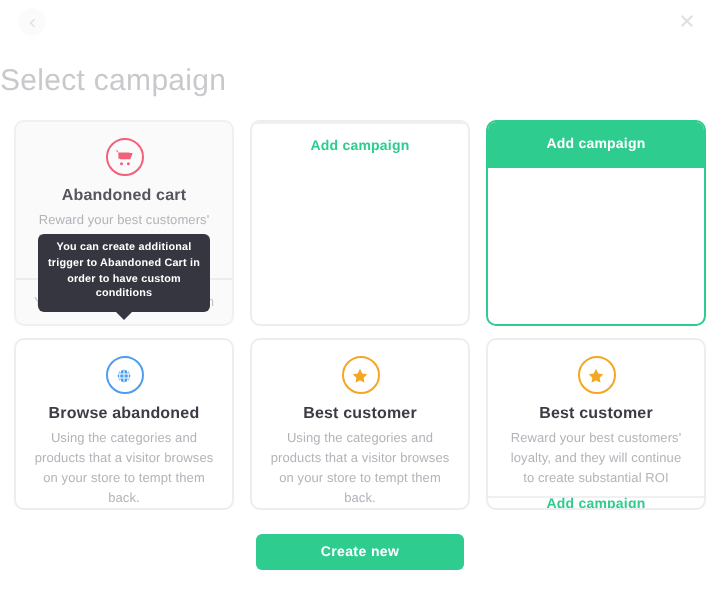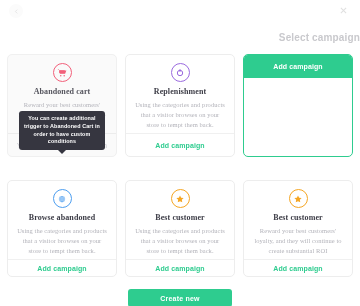--- a/index.html
+++ b/index.html
@@ -44,27 +44,27 @@
     align-items: center;
     justify-content: center;
     color: #e0e0e0;
     font-size: 9px;
     line-height: 1;
     cursor: pointer;
   }
 
   
   .modal-title {
-    text-align: right;
-    font-size: 10px;
+    text-align: left;
+    font-size: 15px;
     color: #c9c9cd;
     letter-spacing: .15px;
     margin-top: 10px;
     margin-bottom: 11px;
-    font-weight: 700;
+    font-weight: 400;
   }
 
   
   .grid {
     display: grid;
     grid-template-columns: repeat(3, 110px);
     column-gap: 8px;
     row-gap: 6px;
     justify-content: center;
     padding: 0 6px;
@@ -74,38 +74,37 @@
     position: relative;
     border: 1px solid #ededed;
     border-radius: 5px;
     background: #ffffff;
     overflow: hidden;
     display: flex;
     flex-direction: column;
     cursor: pointer;
   }
   .card.row1 { height: 103px; }
-  .card.row2 { height: 97px; margin-top: 17px; }
+  .card.row2 { height: 86px; }
 
   .card.disabled {
     background: #fafafa;
     border-color: #f0f0f0;
   }
   .card.selected {
     border: 1px solid #2ecc8f;
   }
 
   .card-body {
     flex: 1;
     padding: 8px 6px 3px;
     text-align: center;
     display: flex;
     flex-direction: column;
     align-items: center;
-    font-family: Liberation Serif, serif;
   }
 
   .card-icon {
     width: 19px;
     height: 19px;
     border-radius: 50%;
     border: 1px solid currentColor;
     display: flex;
     align-items: center;
     justify-content: center;
@@ -240,30 +239,20 @@
         </svg>
       </div>
       <div class="card-title">Abandoned cart</div>
       <div class="card-desc">Reward your best customers' loyalty, and they will continue to create</div>
     </div>
     <div class="tooltip">You can create additional trigger to Abandoned Cart in order to have custom conditions</div>
     <div class="card-foot muted">You already run this campaign</div>
   </div>
 
   <div class="card row1">
-    <div class="card-body">
-      <div class="card-icon ic-cycle">
-        <svg width="10" height="10" viewBox="0 0 16 16" fill="none" stroke="currentColor" stroke-width="1.6">
-          <circle cx="8" cy="8" r="4.3"></circle>
-          <path d="M8 2.4v3.2" stroke-linecap="round"></path>
-        </svg>
-      </div>
-      <div class="card-title">Replenishment</div>
-      <div class="card-desc">Using the categories and products that a visitor browses on your store to tempt them back.</div>
-    </div>
     <div class="card-foot">Add campaign</div>
   </div>
 
   <div class="card row1 selected">
     <div class="card-foot filled">Add campaign</div>
   </div>
 
   <div class="card row2">
     <div class="card-body">
       <div class="card-icon ic-globe">

